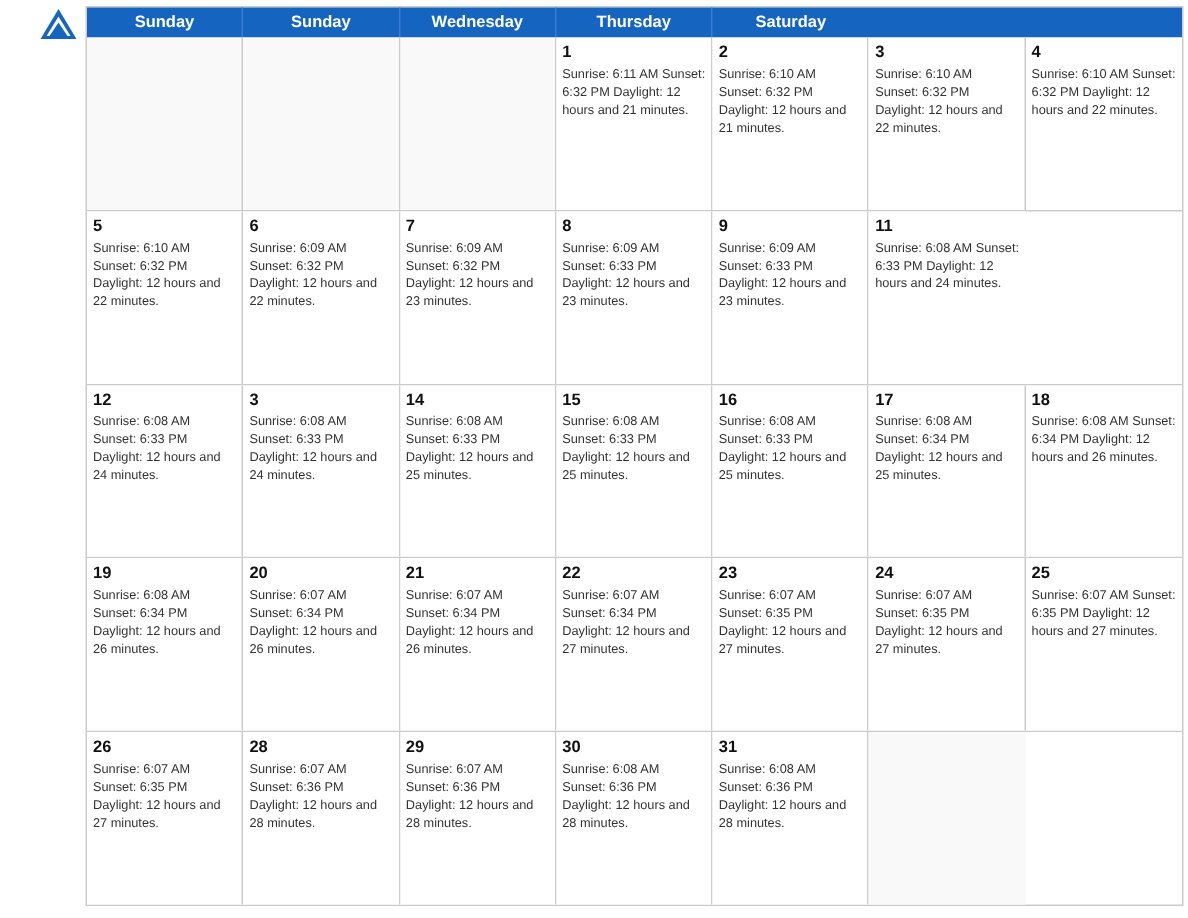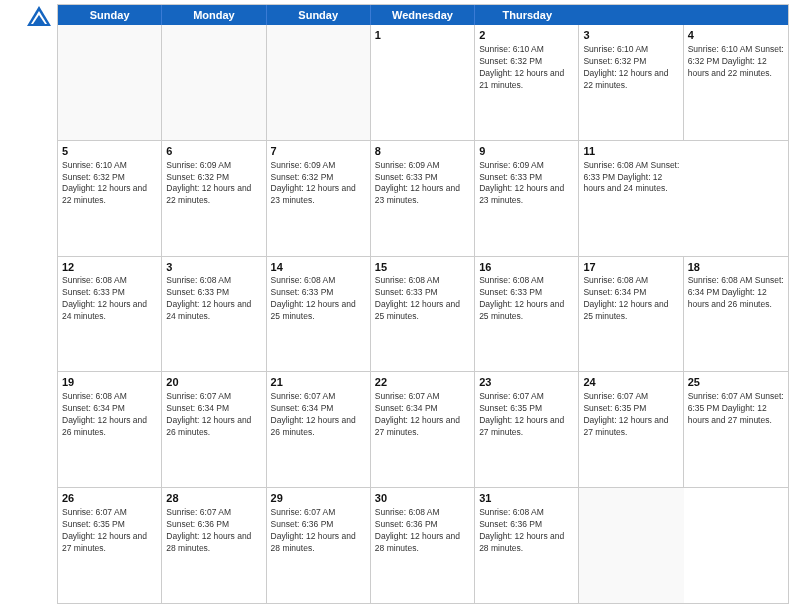--- a/index.html
+++ b/index.html
@@ -135,32 +135,36 @@
     </div>
     <div class="title-block">
       <div class="title-month"></div>
       <div class="title-location"></div>
     </div>
   </div>
 
   <div class="calendar">
     <div class="cal-header" id="cal-header-row">
         <div class="cal-header-cell">Sunday</div>
-        <div class="cal-header-cell">Monday</div>
         <div class="cal-header-cell">Sunday</div>
         <div class="cal-header-cell">Wednesday</div>
         <div class="cal-header-cell">Thursday</div>
+        <div class="cal-header-cell">Saturday</div>
       </div>
     <div class="cal-body" id="cal-body">
         <div class="cal-row">
           <div class="cal-cell empty"></div>
           <div class="cal-cell empty"></div>
           <div class="cal-cell empty"></div>
           <div class="cal-cell">
             <span class="day-number">1</span>
+            <div class="day-info">Sunrise: 6:11 AM
+Sunset: 6:32 PM
+Daylight: 12 hours
+and 21 minutes.</div>
           </div>
           <div class="cal-cell">
             <span class="day-number">2</span>
             <div class="day-info">Sunrise: 6:10 AM
 Sunset: 6:32 PM
 Daylight: 12 hours
 and 21 minutes.</div>
           </div>
           <div class="cal-cell">
             <span class="day-number">3</span>

